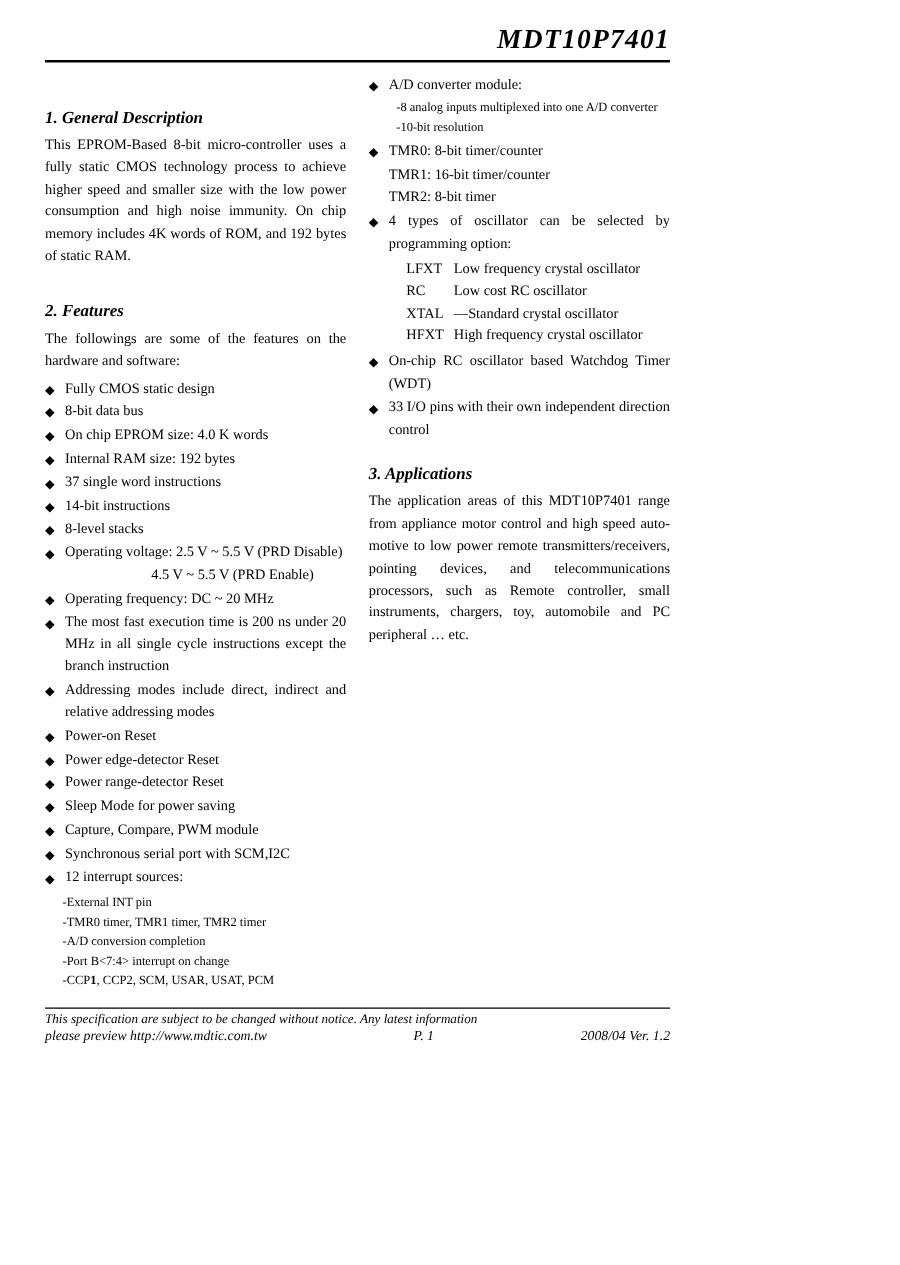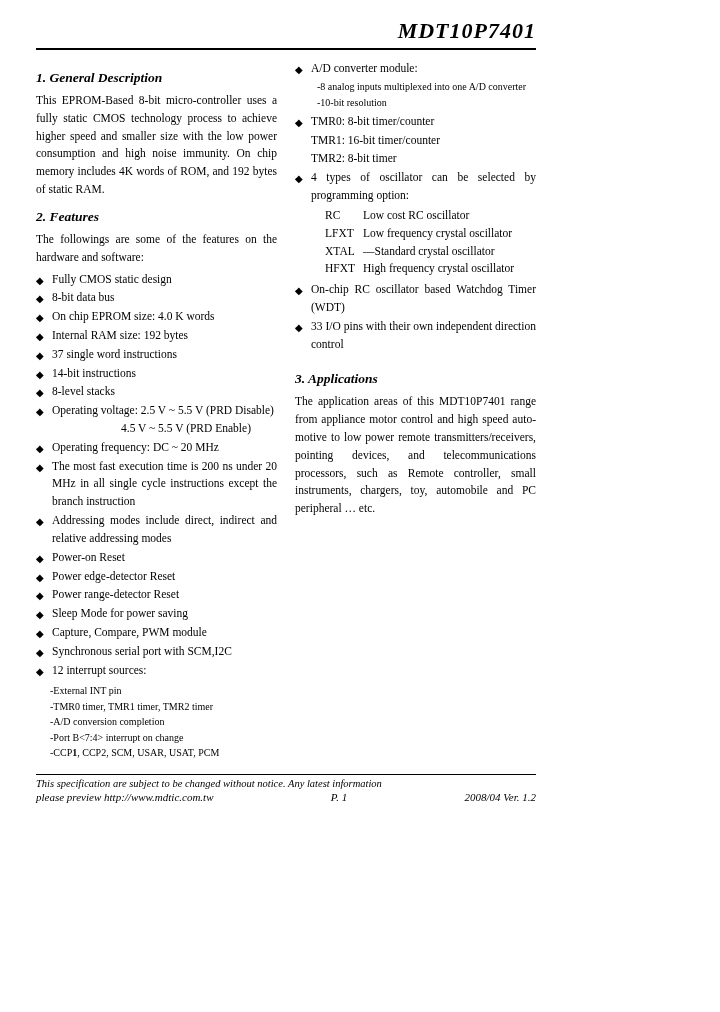--- a/index.html
+++ b/index.html
@@ -36,21 +36,21 @@
       flex: 1 1 48%;
     }
     .col-right {
       flex: 1 1 48%;
     }
     .section-title {
       font-size: 13.5px;
       font-weight: bold;
       font-style: italic;
       margin-bottom: 6px;
-      margin-top: 10px;
+      margin-top: 26px;
     }
     .body-text {
       font-size: 11.5px;
       line-height: 1.55;
       text-align: justify;
     }
     .bullet-list {
       list-style: none;
       padding-left: 0;
       margin: 4px 0;
@@ -241,26 +241,26 @@
         <li style="padding-left:16px; display:block; font-size:11.5px; line-height:1.55;">TMR1: 16-bit timer/counter</li>
 
         <li style="padding-left:16px; display:block; font-size:11.5px; line-height:1.55;">TMR2: 8-bit timer</li>
 
         <li>
           <span class="bullet-icon">◆</span>
           <span class="bullet-text">
             4 types of oscillator can be selected by programming option:
             <div class="osc-table">
               <div class="osc-row">
+                <span class="osc-code">LFXT</span>
+                <span class="osc-desc">Low frequency crystal oscillator</span>
+              </div>
+              <div class="osc-row">
                 <span class="osc-code">RC</span>
                 <span class="osc-desc">Low cost RC oscillator</span>
-              </div>
-              <div class="osc-row">
-                <span class="osc-code">LFXT</span>
-                <span class="osc-desc">Low frequency crystal oscillator</span>
               </div>
               <div class="osc-row">
                 <span class="osc-code">XTAL</span>
                 <span class="osc-desc">—Standard crystal oscillator</span>
               </div>
               <div class="osc-row">
                 <span class="osc-code">HFXT</span>
                 <span class="osc-desc">High frequency crystal oscillator</span>
               </div>
             </div>

